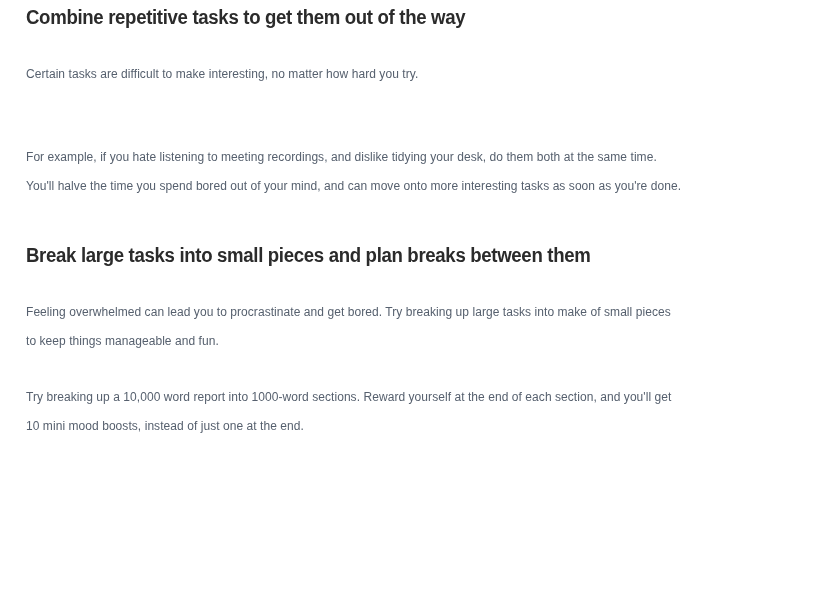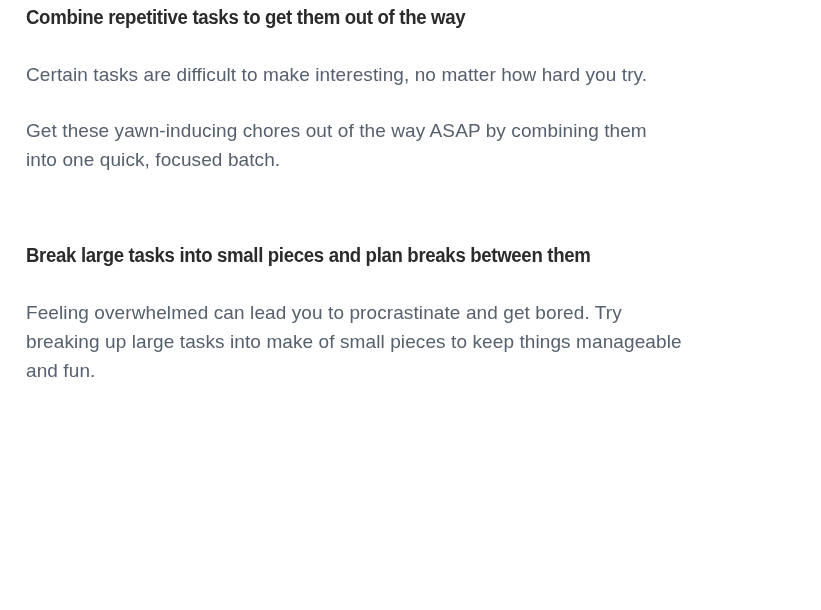--- a/index.html
+++ b/index.html
@@ -38,21 +38,21 @@
     padding-top: 4px;
   }
 
   #heading-2 {
     padding-top: 11px;
   }
 
   .body-paragraph {
     font-family: "Liberation Sans", sans-serif;
     font-weight: normal;
-    font-size: 19px;
+    font-size: 12px;
     line-height: 29px;
     color: #56606e;
     margin: 0;
     letter-spacing: 0.005em;
     max-width: 782px;
   }
 
   .gap-after-heading { height: 30px; }
   .gap-between-paragraphs { height: 27px; }
   .gap-before-heading { height: 30px; }
@@ -65,38 +65,39 @@
   <section>
 
     <h2 class="section-heading" id="heading-1">Combine repetitive tasks to get them out of the way</h2>
 
     <div class="gap-after-heading"></div>
 
     <p class="body-paragraph">Certain tasks are difficult to make interesting, no matter how hard you try.</p>
 
     <div class="gap-between-paragraphs"></div>
 
-    <p class="body-paragraph">Get these yawn-inducing chores out of the way ASAP by combining them into one quick, focused batch.</p>
 
     <div class="gap-between-paragraphs"></div>
 
+    <p class="body-paragraph">For example, if you hate listening to meeting recordings, and dislike tidying your desk, do them both at the same time. You'll halve the time you spend bored out of your mind, and can move onto more interesting tasks as soon as you're done.</p>
 
   </section>
 
   <div class="gap-before-heading"></div>
 
   <section>
 
     <h2 class="section-heading" id="heading-2">Break large tasks into small pieces and plan breaks between them</h2>
 
     <div class="gap-after-heading"></div>
 
     <p class="body-paragraph">Feeling overwhelmed can lead you to procrastinate and get bored. Try breaking up large tasks into make of small pieces to keep things manageable and fun.</p>
 
     <div class="gap-between-paragraphs"></div>
 
+    <p class="body-paragraph">Try breaking up a 10,000 word report into 1000-word sections. Reward yourself at the end of each section, and you'll get 10 mini mood boosts, instead of just one at the end.</p>
 
     <div class="gap-between-paragraphs"></div>
 
 
   </section>
 
 </div>
 
 </body></html>

